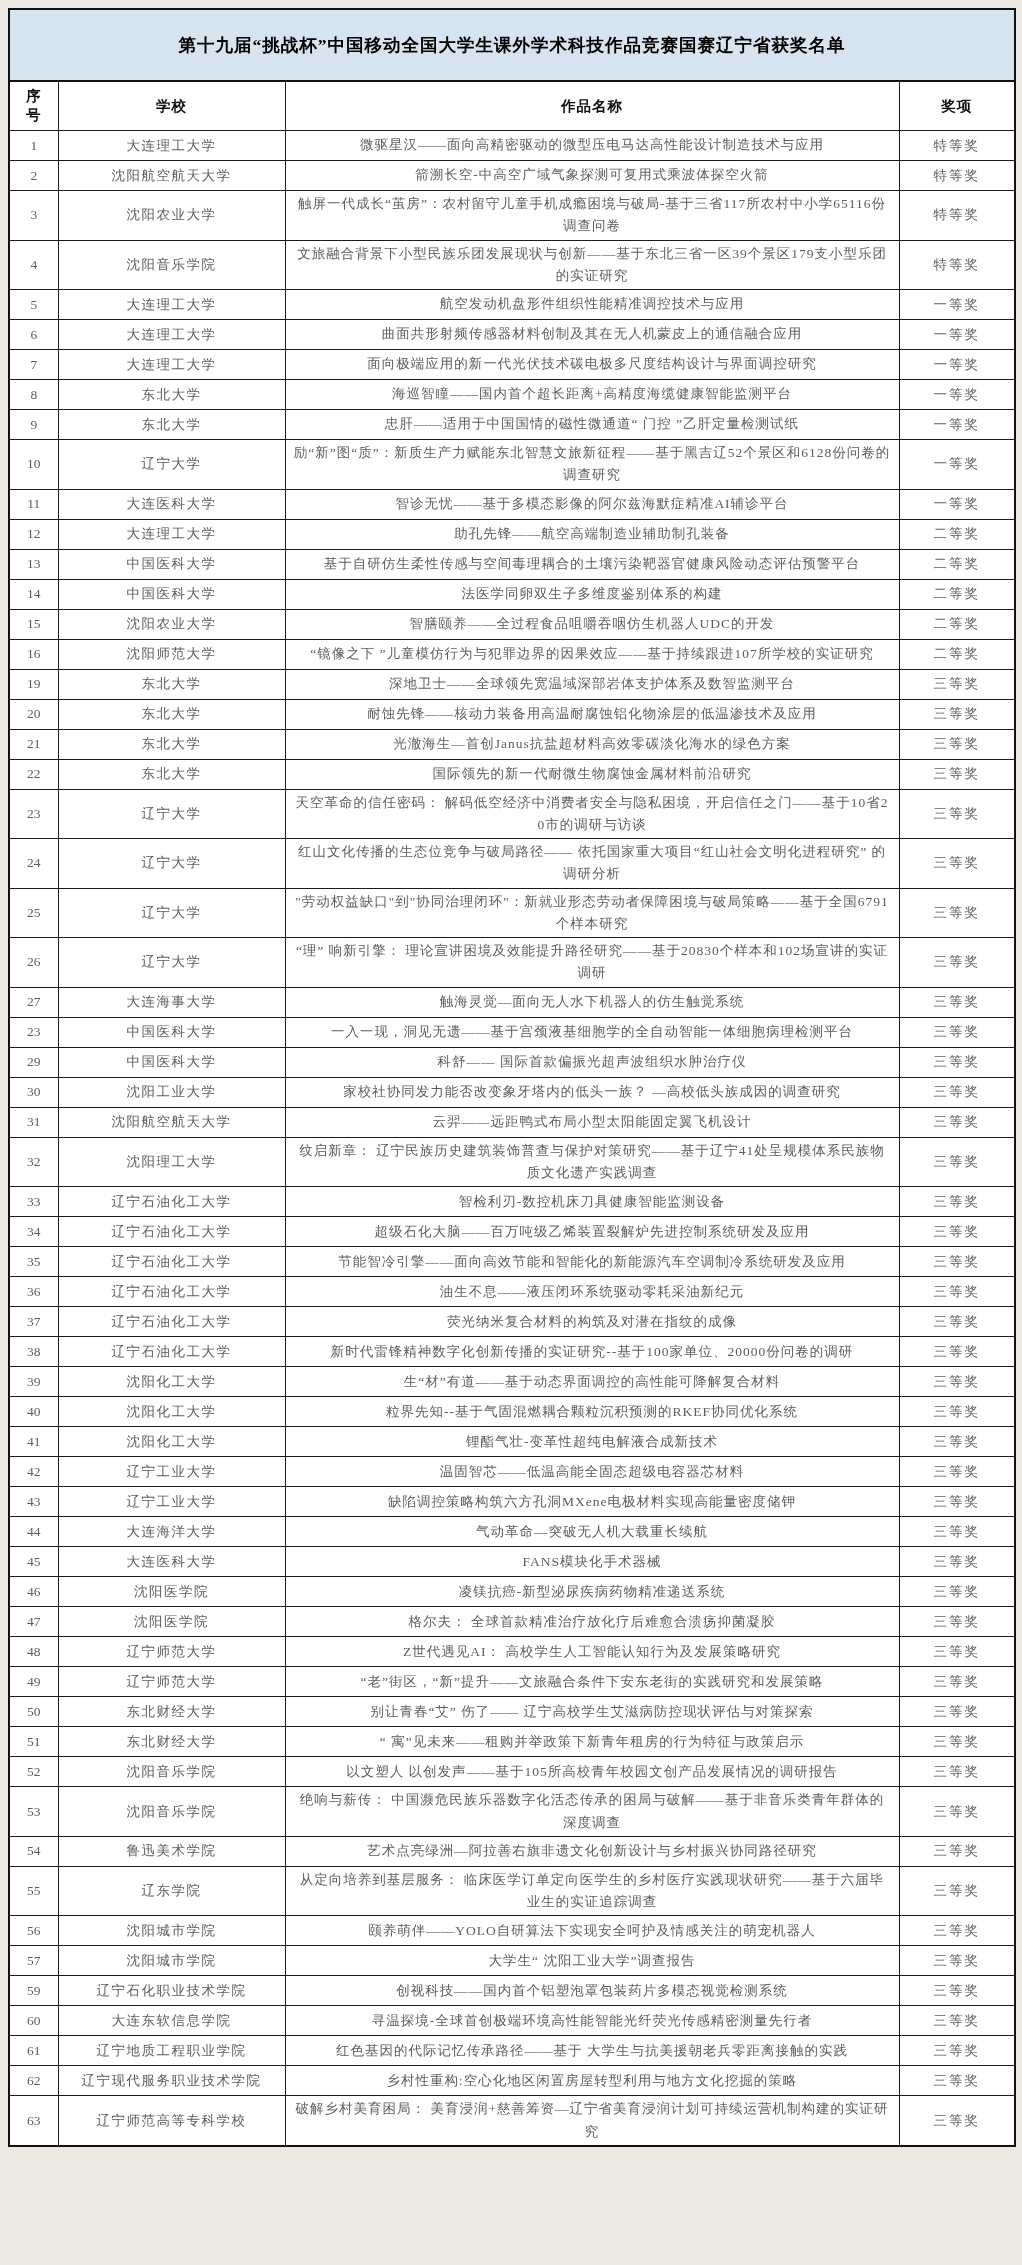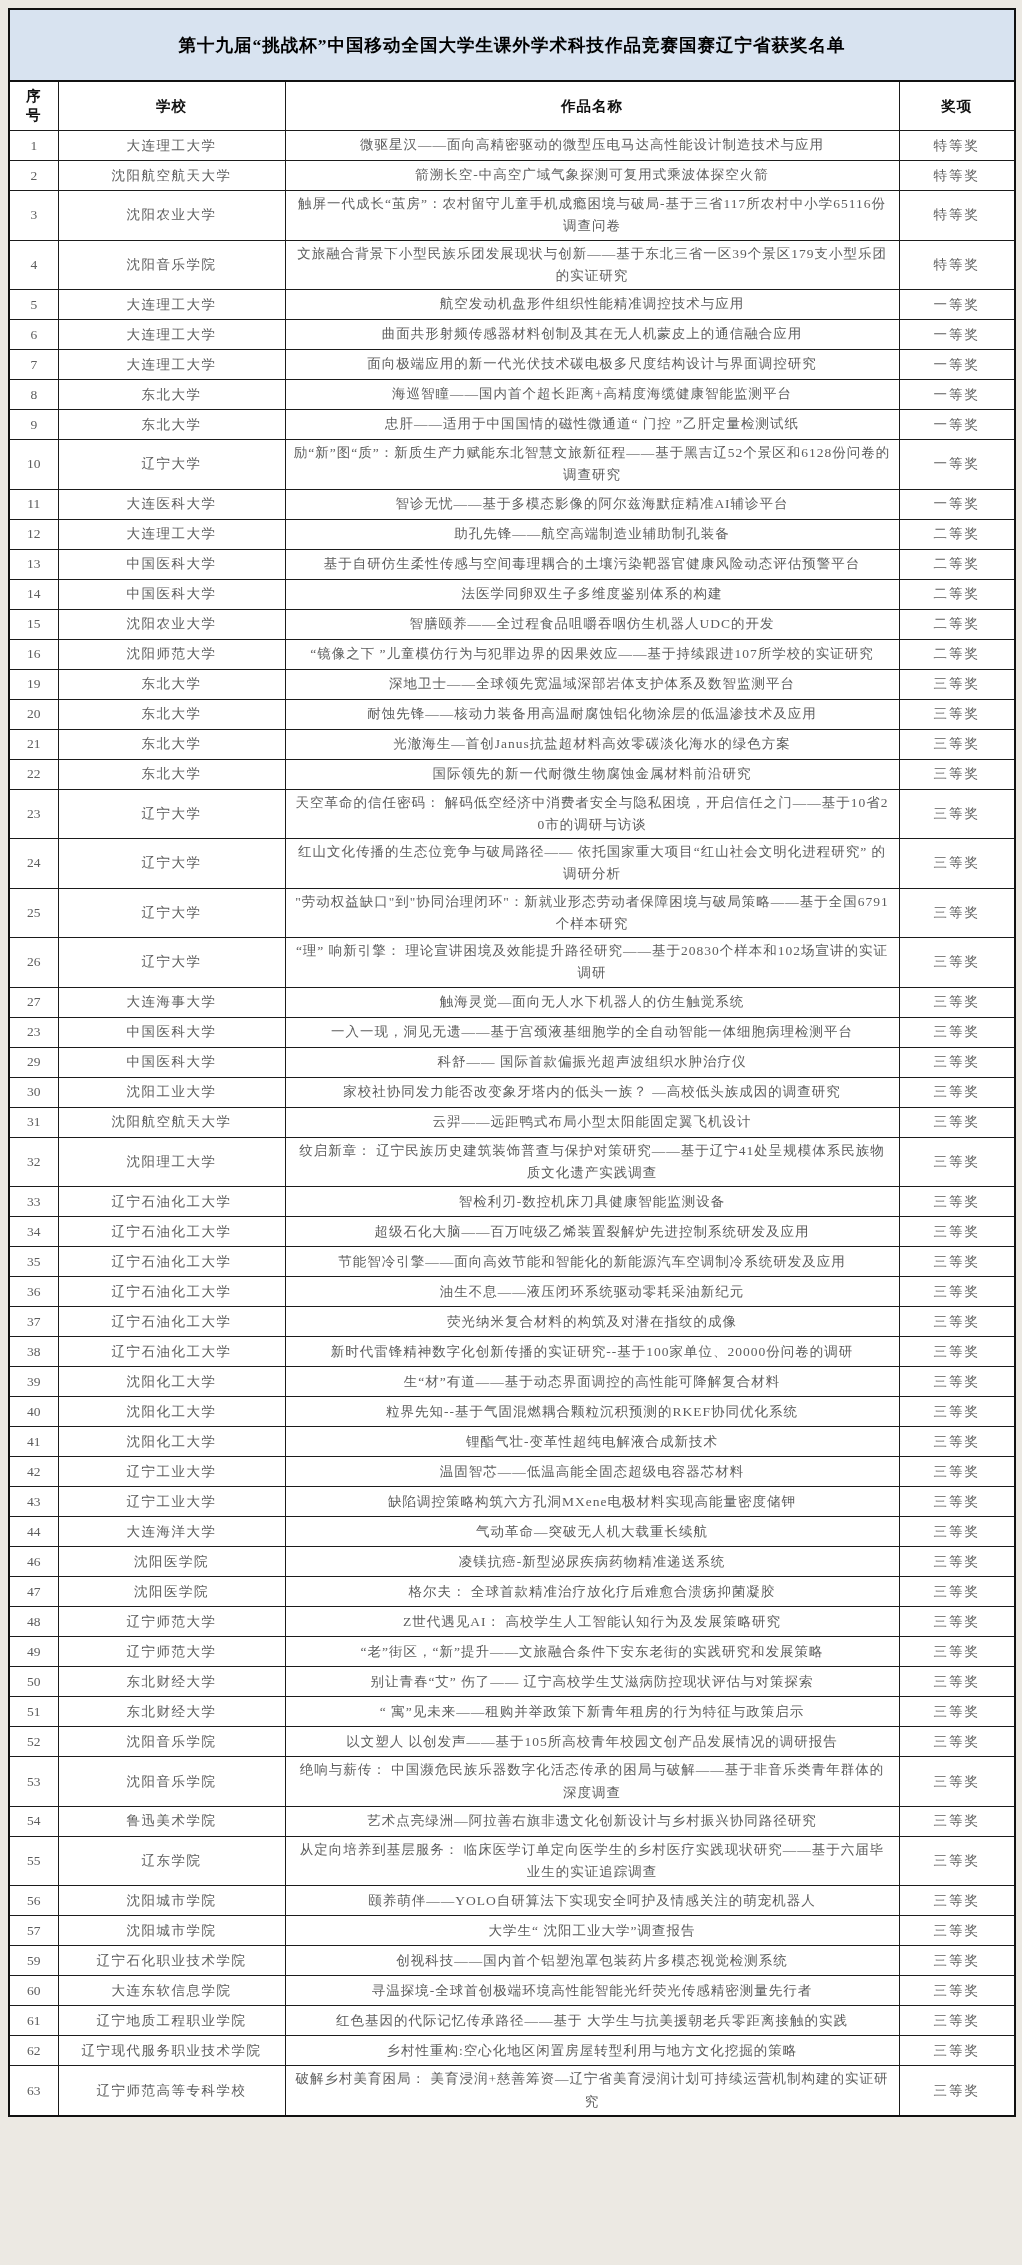--- a/index.html
+++ b/index.html
@@ -347,20 +347,26 @@
           <td class="col-work">缺陷调控策略构筑六方孔洞MXene电极材料实现高能量密度储钾</td>
           <td class="col-award">三等奖</td>
         </tr>
         <tr>
           <td class="col-no">44</td>
           <td class="col-school">大连海洋大学</td>
           <td class="col-work">气动革命—突破无人机大载重长续航</td>
           <td class="col-award">三等奖</td>
         </tr>
         <tr>
+          <td class="col-no">45</td>
+          <td class="col-school">大连医科大学</td>
+          <td class="col-work">FANS模块化手术器械</td>
+          <td class="col-award">三等奖</td>
+        </tr>
+        <tr>
           <td class="col-no">46</td>
           <td class="col-school">沈阳医学院</td>
           <td class="col-work">凌镁抗癌-新型泌尿疾病药物精准递送系统</td>
           <td class="col-award">三等奖</td>
         </tr>
         <tr>
           <td class="col-no">47</td>
           <td class="col-school">沈阳医学院</td>
           <td class="col-work">格尔夫： 全球首款精准治疗放化疗后难愈合溃疡抑菌凝胶</td>
           <td class="col-award">三等奖</td>

